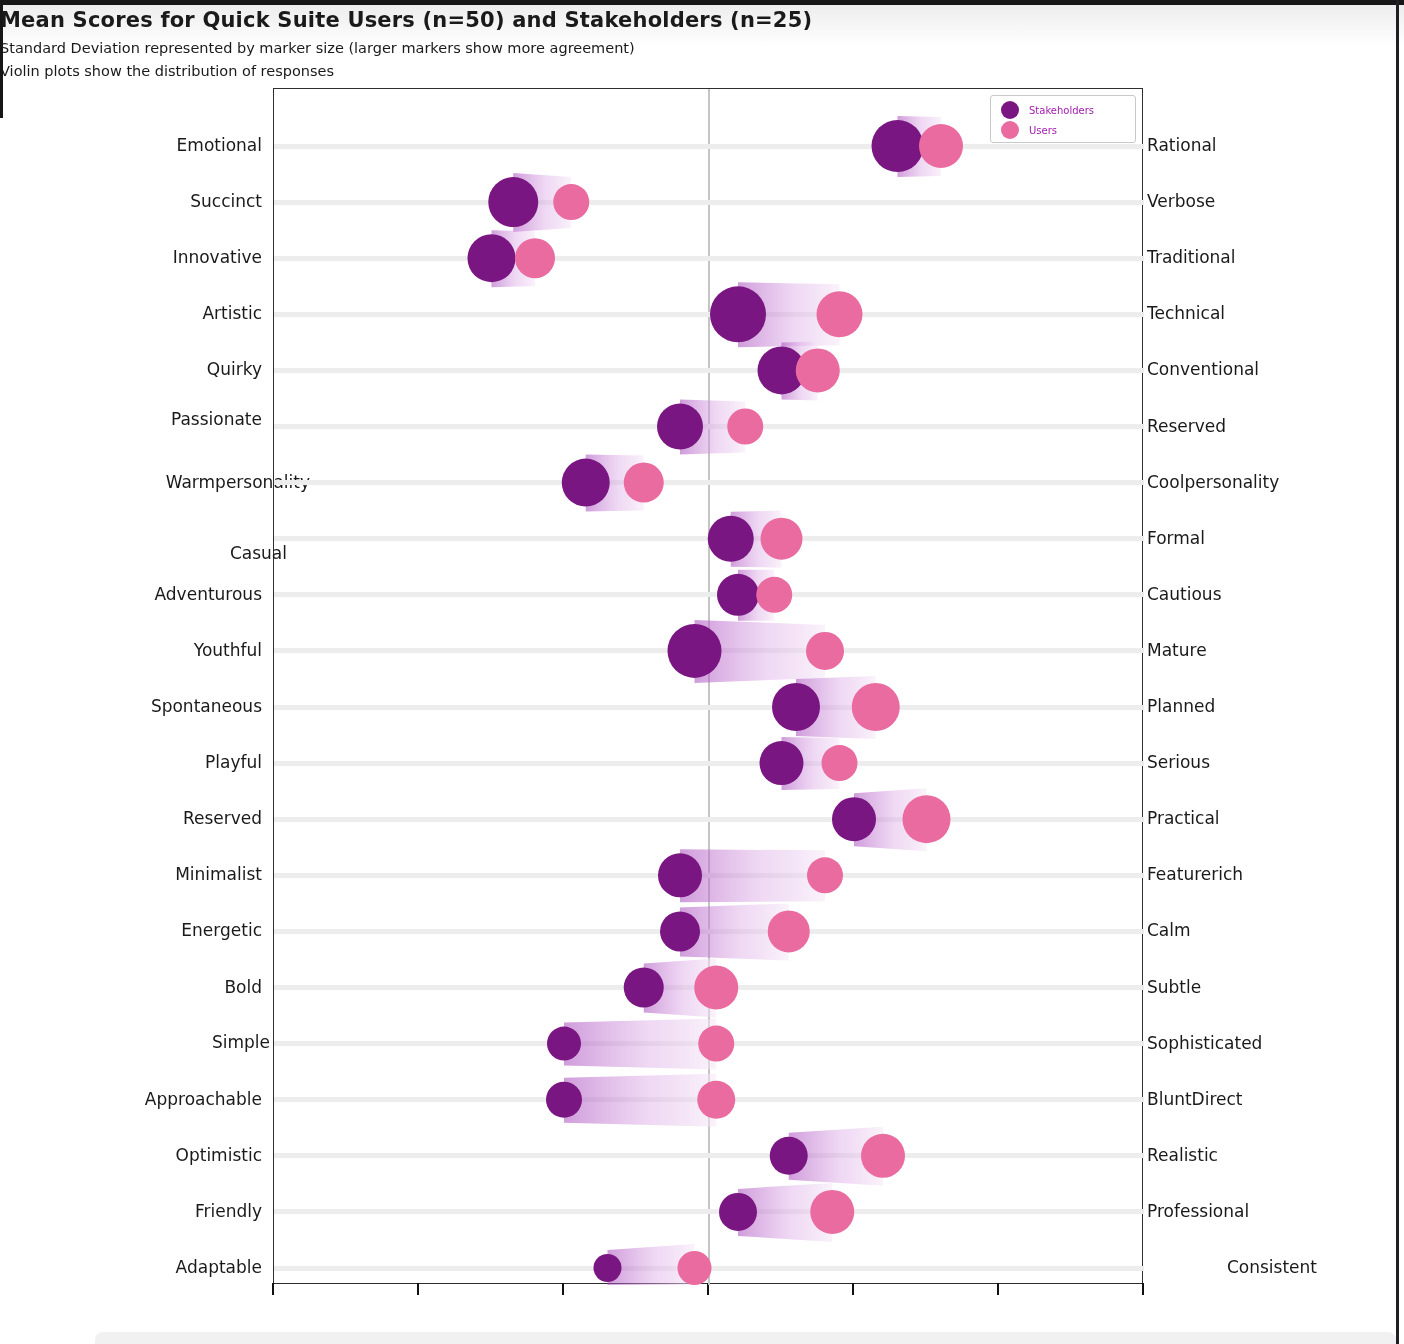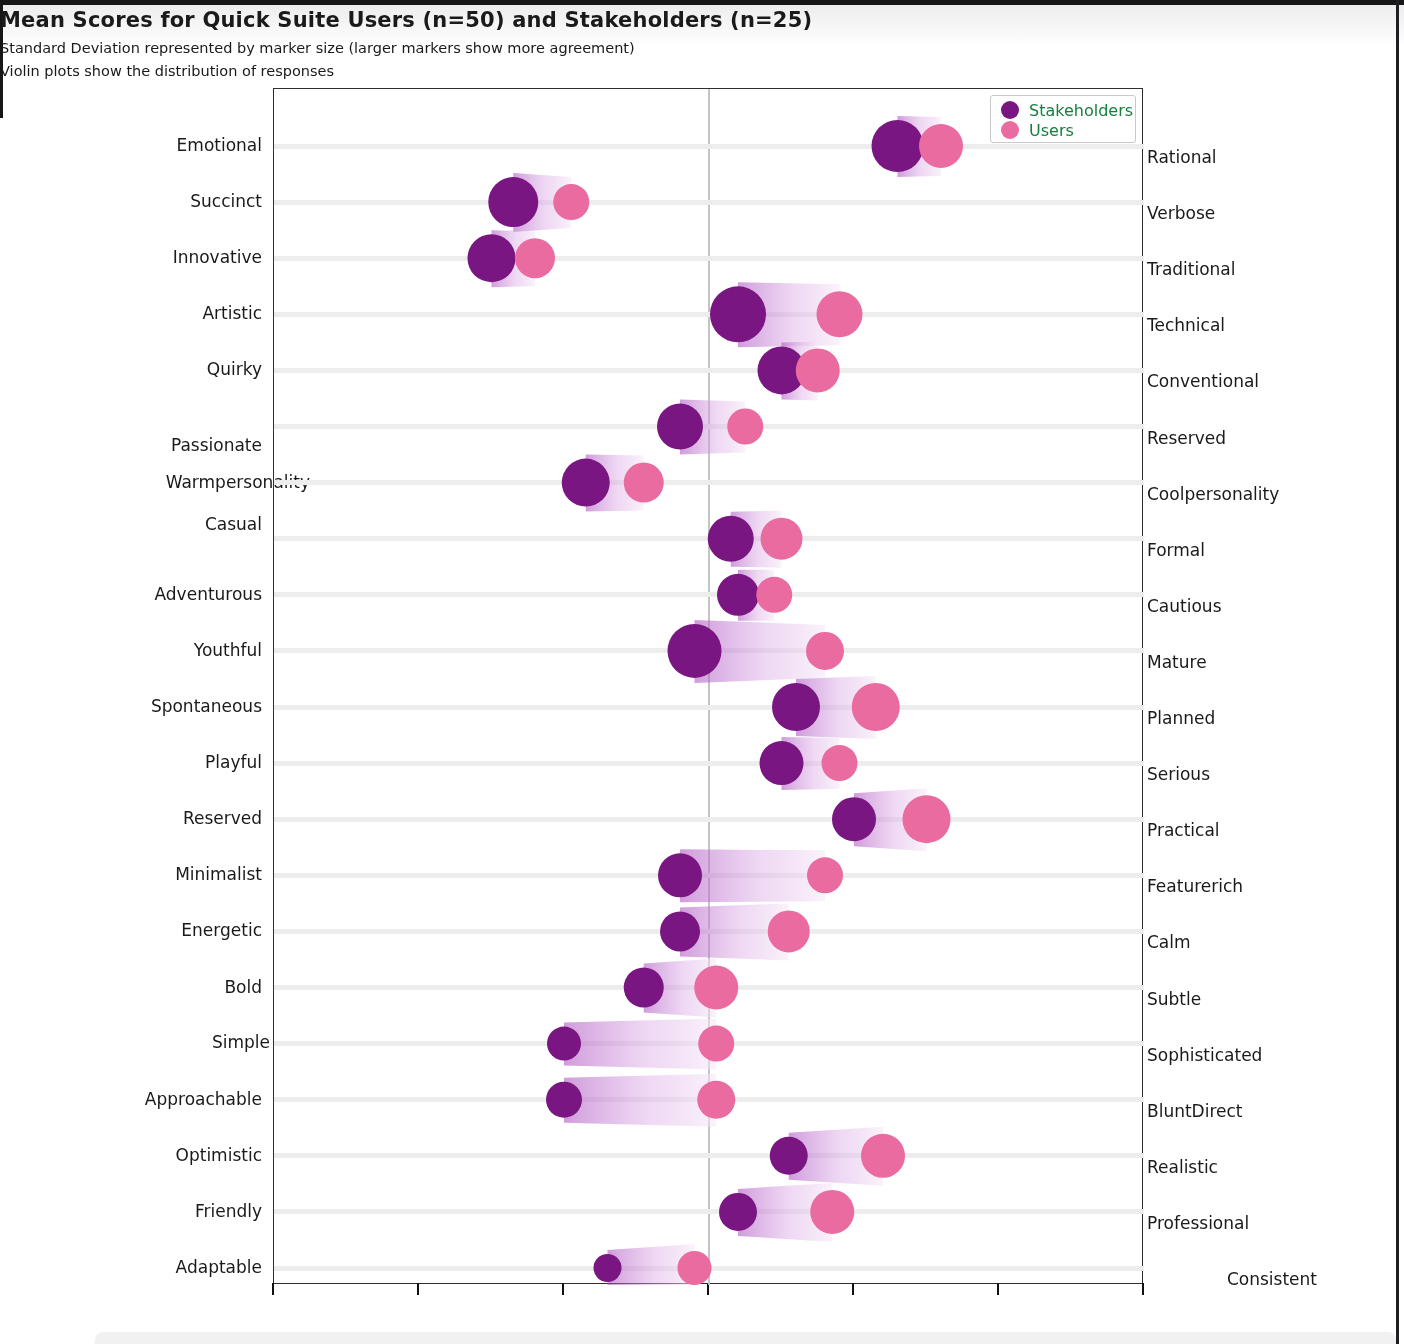--- a/index.html
+++ b/index.html
@@ -17,29 +17,29 @@
   .chart-sub1{position:absolute;left:0;top:40px;width:1416px;font-size:14.5px;}
   .chart-sub2{position:absolute;left:0;top:63px;width:1416px;font-size:14.5px;}
   
   #plot{position:absolute;left:273px;top:88px;width:870px;height:1196px;
         border:1.6px solid #2e2e2e;box-sizing:border-box;background:#fff;}
   .gridline{position:absolute;left:0;width:870px;height:5px;background:#ededed;z-index:1;}
   .centerline{position:absolute;left:434px;top:0;width:1.6px;height:1196px;background:#c4c4c4;z-index:1;}
   #marks{position:absolute;left:0;top:0;z-index:2;}
   
   .lab-left{position:absolute;left:0;width:262px;text-align:right;font-size:17px;height:24px;line-height:24px;}
-  .lab-right{position:absolute;left:1147px;width:250px;text-align:left;font-size:17px;height:24px;line-height:24px;margin-top:12px;}
+  .lab-right{position:absolute;left:1147px;width:250px;text-align:left;font-size:17px;height:24px;line-height:24px;}
   
   .tick{position:absolute;top:1283px;width:1.6px;height:12px;background:#111;}
   
   #legend{position:absolute;left:716px;top:6px;width:146px;height:48px;background:rgba(255,255,255,.95);
           border:1px solid #c9c9c9;border-radius:3px;z-index:3;box-sizing:border-box;padding:4px 0 0 10px;}
   .legend-row{display:flex;align-items:center;height:20px;}
   .legend-dot{width:18px;height:18px;border-radius:50%;margin-right:10px;flex:0 0 auto;}
-  .legend-text{font-size:16px;color:#15803d;}
+  .legend-text{font-size:10px;color:#a21caf;}
 </style>
 </head>
 <body>
 
 <div id="figure">
   <div class="chrome-fade"></div>
   <div class="chrome-top"></div>
   <div class="chrome-left"></div>
   <div class="chrome-right"></div>
   <div class="footer-bar"></div>
@@ -261,25 +261,25 @@
       <div class="lab-left" style="top: 133px;">Emotional</div>
       <div class="lab-right" style="top: 133px;">Rational</div>
       <div class="lab-left" style="top: 189.1px;">Succinct</div>
       <div class="lab-right" style="top: 189.1px;">Verbose</div>
       <div class="lab-left" style="top: 245.2px;">Innovative</div>
       <div class="lab-right" style="top: 245.2px;">Traditional</div>
       <div class="lab-left" style="top: 301.3px;">Artistic</div>
       <div class="lab-right" style="top: 301.3px;">Technical</div>
       <div class="lab-left" style="top: 357.4px;">Quirky</div>
       <div class="lab-right" style="top: 357.4px;">Conventional</div>
-      <div class="lab-left" style="top: 433px;">Passionate</div>
+      <div class="lab-left" style="top: 407px;">Passionate</div>
       <div class="lab-right" style="top: 413.5px;">Reserved</div>
       <div class="lab-left" style="top: 469.6px; padding-left: 48px;">Warmpersonality</div>
       <div class="lab-right" style="top: 469.6px;">Coolpersonality</div>
-      <div class="lab-left" style="top: 512px;">Casual</div>
+      <div class="lab-left" style="top: 541px; padding-left: 25px;">Casual</div>
       <div class="lab-right" style="top: 525.7px;">Formal</div>
       <div class="lab-left" style="top: 581.8px;">Adventurous</div>
       <div class="lab-right" style="top: 581.8px;">Cautious</div>
       <div class="lab-left" style="top: 637.9px;">Youthful</div>
       <div class="lab-right" style="top: 637.9px;">Mature</div>
       <div class="lab-left" style="top: 694px;">Spontaneous</div>
       <div class="lab-right" style="top: 694px;">Planned</div>
       <div class="lab-left" style="top: 750.1px;">Playful</div>
       <div class="lab-right" style="top: 750.1px;">Serious</div>
       <div class="lab-left" style="top: 806.2px;">Reserved</div>

